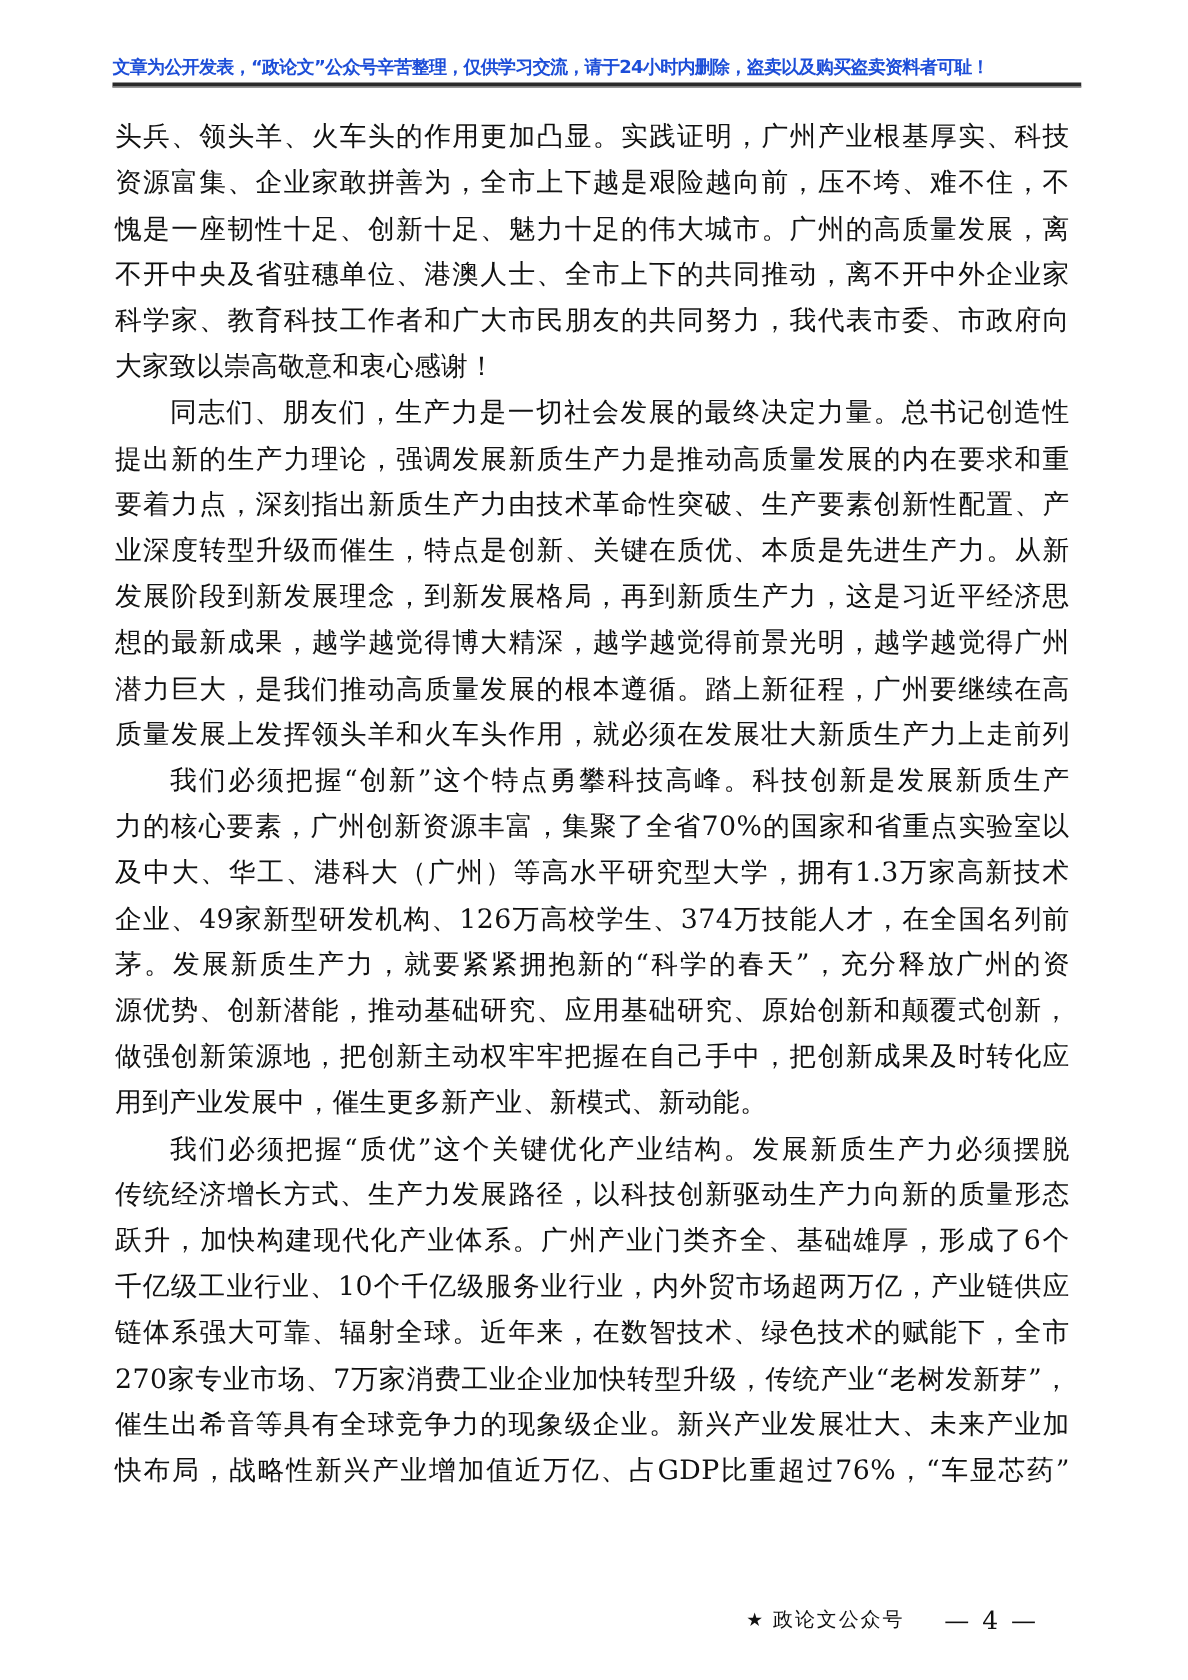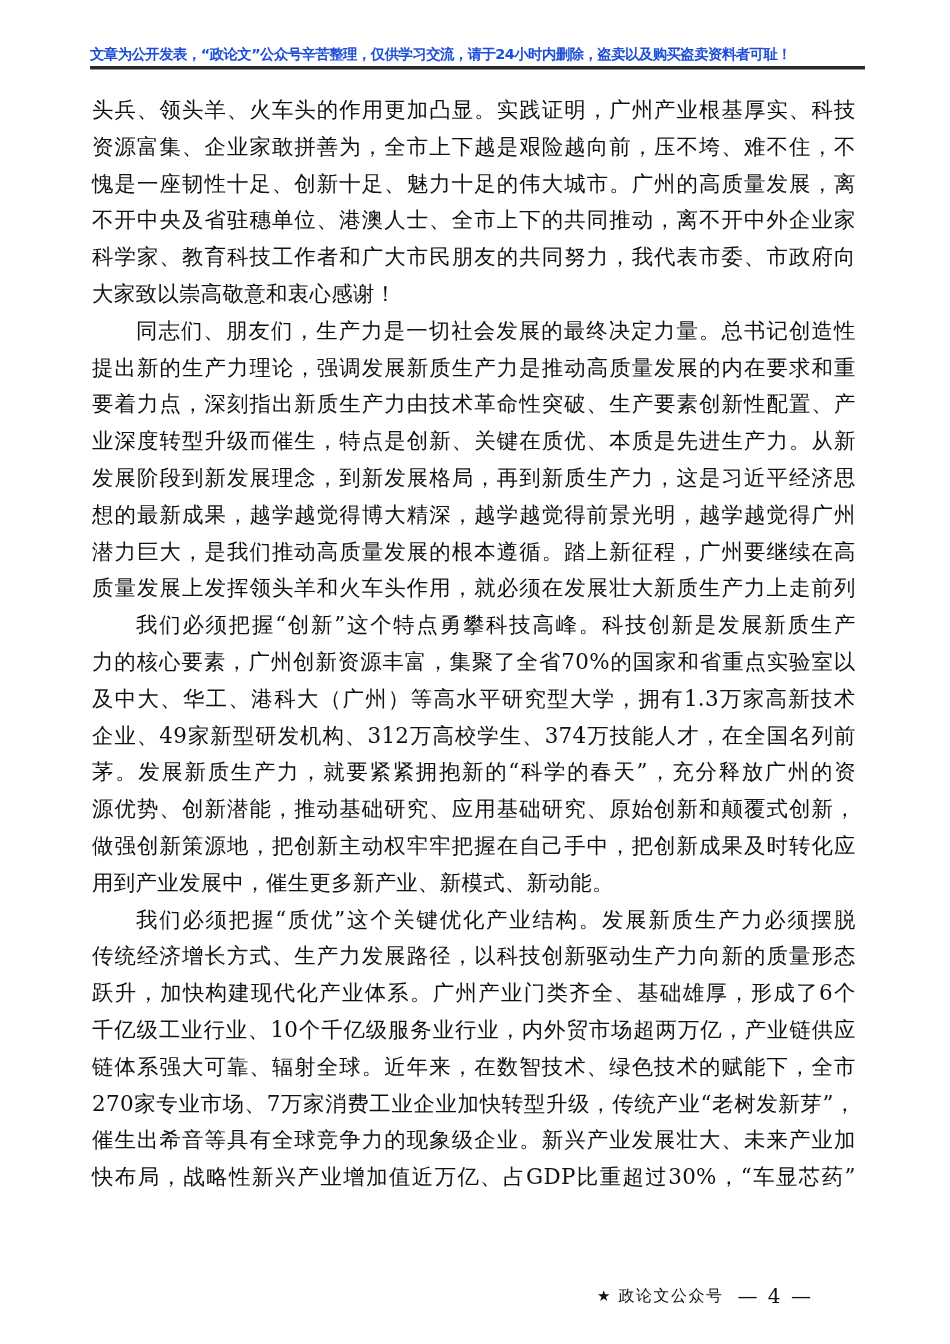--- a/index.html
+++ b/index.html
@@ -73,21 +73,21 @@
       align-items: center;
       gap: 0;
     }
     .footer-star {
       font-size: 15px;
       margin-right: 8px;
       font-family: "DejaVu Sans", sans-serif;
     }
     .footer-brand {
       letter-spacing: 1.5px;
-      margin-right: 14px;
+      margin-right: 32px;
       text-align: right;
     }
     .footer-page {
       font-size: 20px;
       letter-spacing: 2px;
       font-family: "DejaVu Serif", serif;
     }
   </style>
 </head>
 <body>
@@ -713,21 +713,21 @@
           <span>、</span>
           <span>49</span>
           <span>家</span>
           <span>新</span>
           <span>型</span>
           <span>研</span>
           <span>发</span>
           <span>机</span>
           <span>构</span>
           <span>、</span>
-          <span>312</span>
+          <span>126</span>
           <span>万</span>
           <span>高</span>
           <span>校</span>
           <span>学</span>
           <span>生</span>
           <span>、</span>
           <span>374</span>
           <span>万</span>
           <span>技</span>
           <span>能</span>
@@ -1143,21 +1143,21 @@
           <span>近</span>
           <span>万</span>
           <span>亿</span>
           <span>、</span>
           <span>占</span>
           <span>GDP</span>
           <span>比</span>
           <span>重</span>
           <span>超</span>
           <span>过</span>
-          <span>30%</span>
+          <span>76%</span>
           <span>，</span>
           <span>“</span>
           <span>车</span>
           <span>显</span>
           <span>芯</span>
           <span>药</span>
           <span>”</span>
         </span>
       </span>
   </p>

